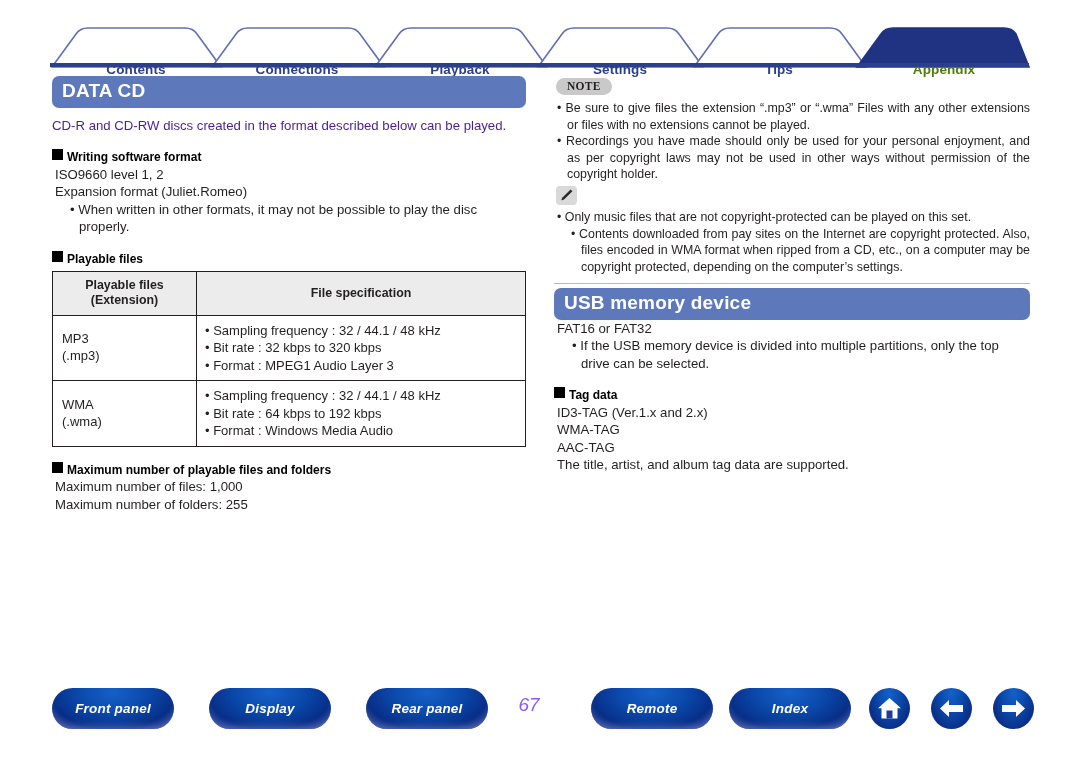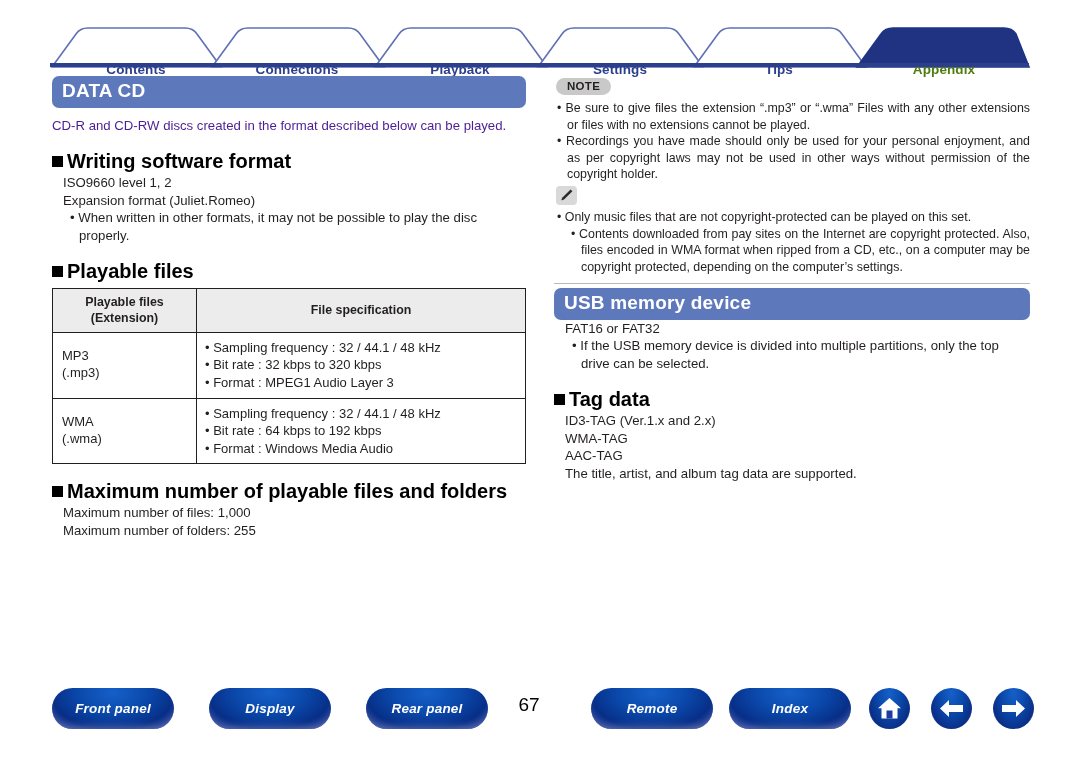--- a/index.html
+++ b/index.html
@@ -69,37 +69,37 @@
 
   
   .para {
     font-size: 13.2px;
     line-height: 1.36;
     margin: 9px 0 0 0;
     text-align: justify;
     color: #4c1d95;
   }
   .h2 {
-    font-size: 20px;
+    font-size: 12px;
     font-weight: bold;
     margin: 15px 0 1px 0;
     line-height: 1.2;
     color: #000000;
   }
   .h2 .sq {
     display: inline-block;
     width: 11px; height: 11px;
     background: #000000;
     margin-right: 4px;
     vertical-align: 1px;
   }
   .sub {
     font-size: 13.2px;
     line-height: 1.32;
-    margin-left: 11px;
+    margin-left: 3px;
     color: #231f20;
   }
   .bullet {
     font-size: 13.2px;
     line-height: 1.32;
     margin-left: 18px;
     padding-left: 9px;
     text-indent: -9px;
     color: #231f20;
   }
@@ -145,20 +145,21 @@
   .note-badge {
     display: inline-block;
     background: #c9c9c9;
     color: #231f20;
     font-size: 11.5px;
     font-weight: bold;
     letter-spacing: .3px;
     border-radius: 9px;
     padding: 2px 11px 3px 11px;
     margin: 2px 0 5px 2px;
+    font-family: Liberation Serif, serif;
   }
   .tip-badge {
     display: inline-block;
     background: #d9d9d9;
     border-radius: 4px;
     width: 21px; height: 19px;
     position: relative;
     margin: 3px 0 4px 2px;
     vertical-align: middle;
   }
@@ -220,21 +221,22 @@
     display: flex;
     align-items: center;
     justify-content: center;
   }
   .pagenum {
     position: absolute;
     left: 509px; top: 6px;
     width: 40px;
     text-align: center;
     font-size: 19px;
-    color: #000000;
+    color: #8b5cf6;
+    font-style: italic;
   }
 </style>
 </head>
 <body>
 
 <div class="tabbar">
   <svg width="1080" height="48" viewBox="0 0 1080 48">
 
     <g fill="#ffffff" stroke="#6070b4" stroke-width="1.6">
       <path d="M 52,45 L 76,12 Q 80,6 88,6 L 185,6 Q 193,6 197,12 L 221,45 Z"></path>

